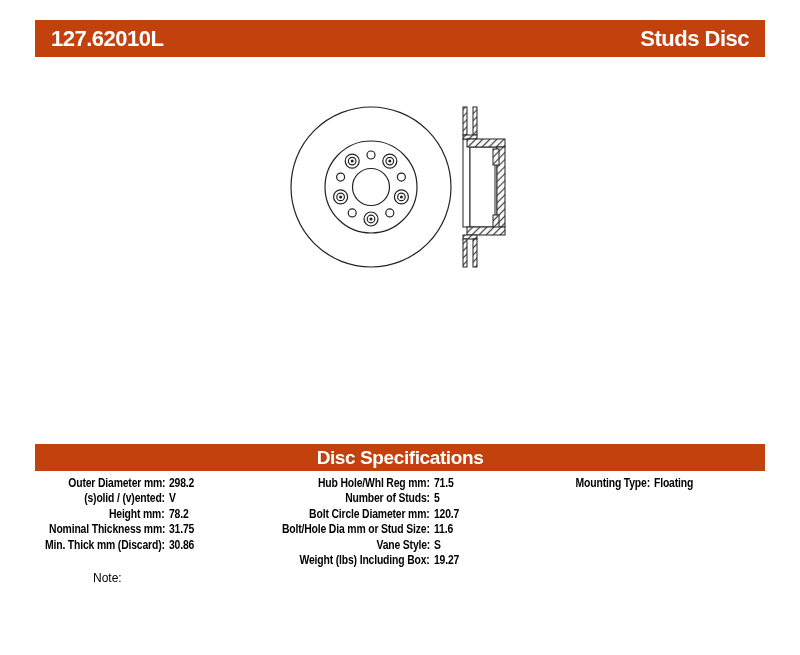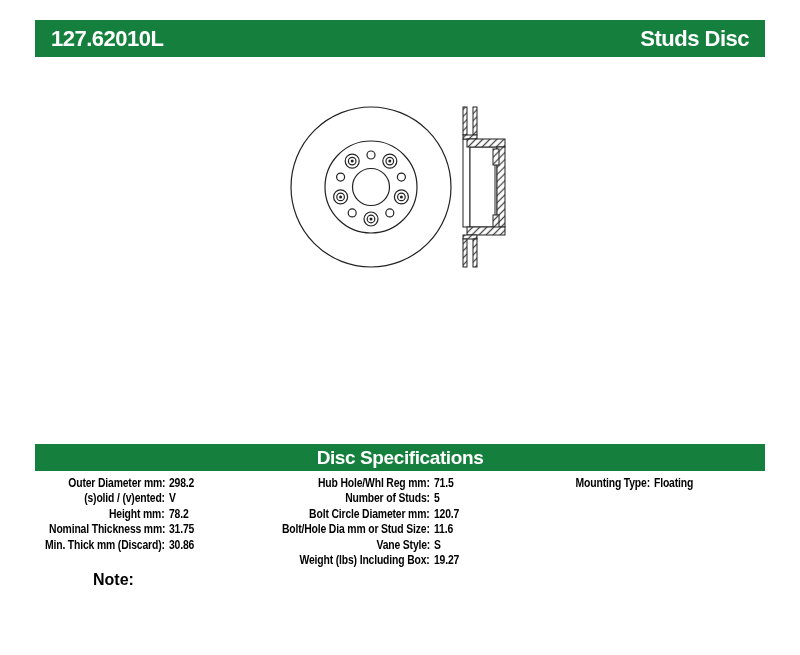--- a/index.html
+++ b/index.html
@@ -2,21 +2,21 @@
 <html><head>
 <meta charset="utf-8">
 <style>
   * { margin:0; padding:0; box-sizing:border-box; }
   html,body { background:#ffffff; }
   body {
     width:800px; height:655px; position:relative; overflow:hidden;
     font-family:"Liberation Sans", sans-serif; color:#000;
   }
   .black-bar {
-    position:absolute; left:35px; width:730px; background:#15803d; color:#fff;
+    position:absolute; left:35px; width:730px; background:#c2410c; color:#fff;
     display:flex; align-items:center;
   }
   #header-bar { top:20px; height:37px; justify-content:space-between; padding:0 16px; }
   #header-bar .bar-text { font-size:22px; font-weight:bold; letter-spacing:-0.5px; }
   #spec-bar { top:444px; height:27px; justify-content:center; }
   #spec-bar .bar-text { font-size:19px; font-weight:bold; letter-spacing:-0.4px; }
 
   #drawing { position:absolute; left:278px; top:93px; width:240px; height:190px; }
 
   .spec-col { position:absolute; top:475px; width:0; font-size:13px; font-weight:bold; }
@@ -25,21 +25,21 @@
   #col-right { left:650px; }
   .spec-row { position:relative; height:15.4px; width:0; }
   .spec-label {
     position:absolute; right:0; top:0; white-space:nowrap;
     transform:scaleX(0.8); transform-origin:right center; letter-spacing:-0.2px;
   }
   .spec-value {
     position:absolute; left:4px; top:0; white-space:nowrap;
     transform:scaleX(0.8); transform-origin:left center; letter-spacing:-0.2px;
   }
-  #note-row { position:absolute; left:93px; top:571px; font-size:16px; font-weight:bold; }
+  #note-row { position:absolute; left:93px; top:571px; font-size:12px; font-weight:normal; }
 </style>
 </head>
 <body>
 
 <div>
 
   <div class="black-bar" id="header-bar">
     <span class="bar-text">127.62010L</span>
     <span class="bar-text">Studs Disc</span>
   </div>

